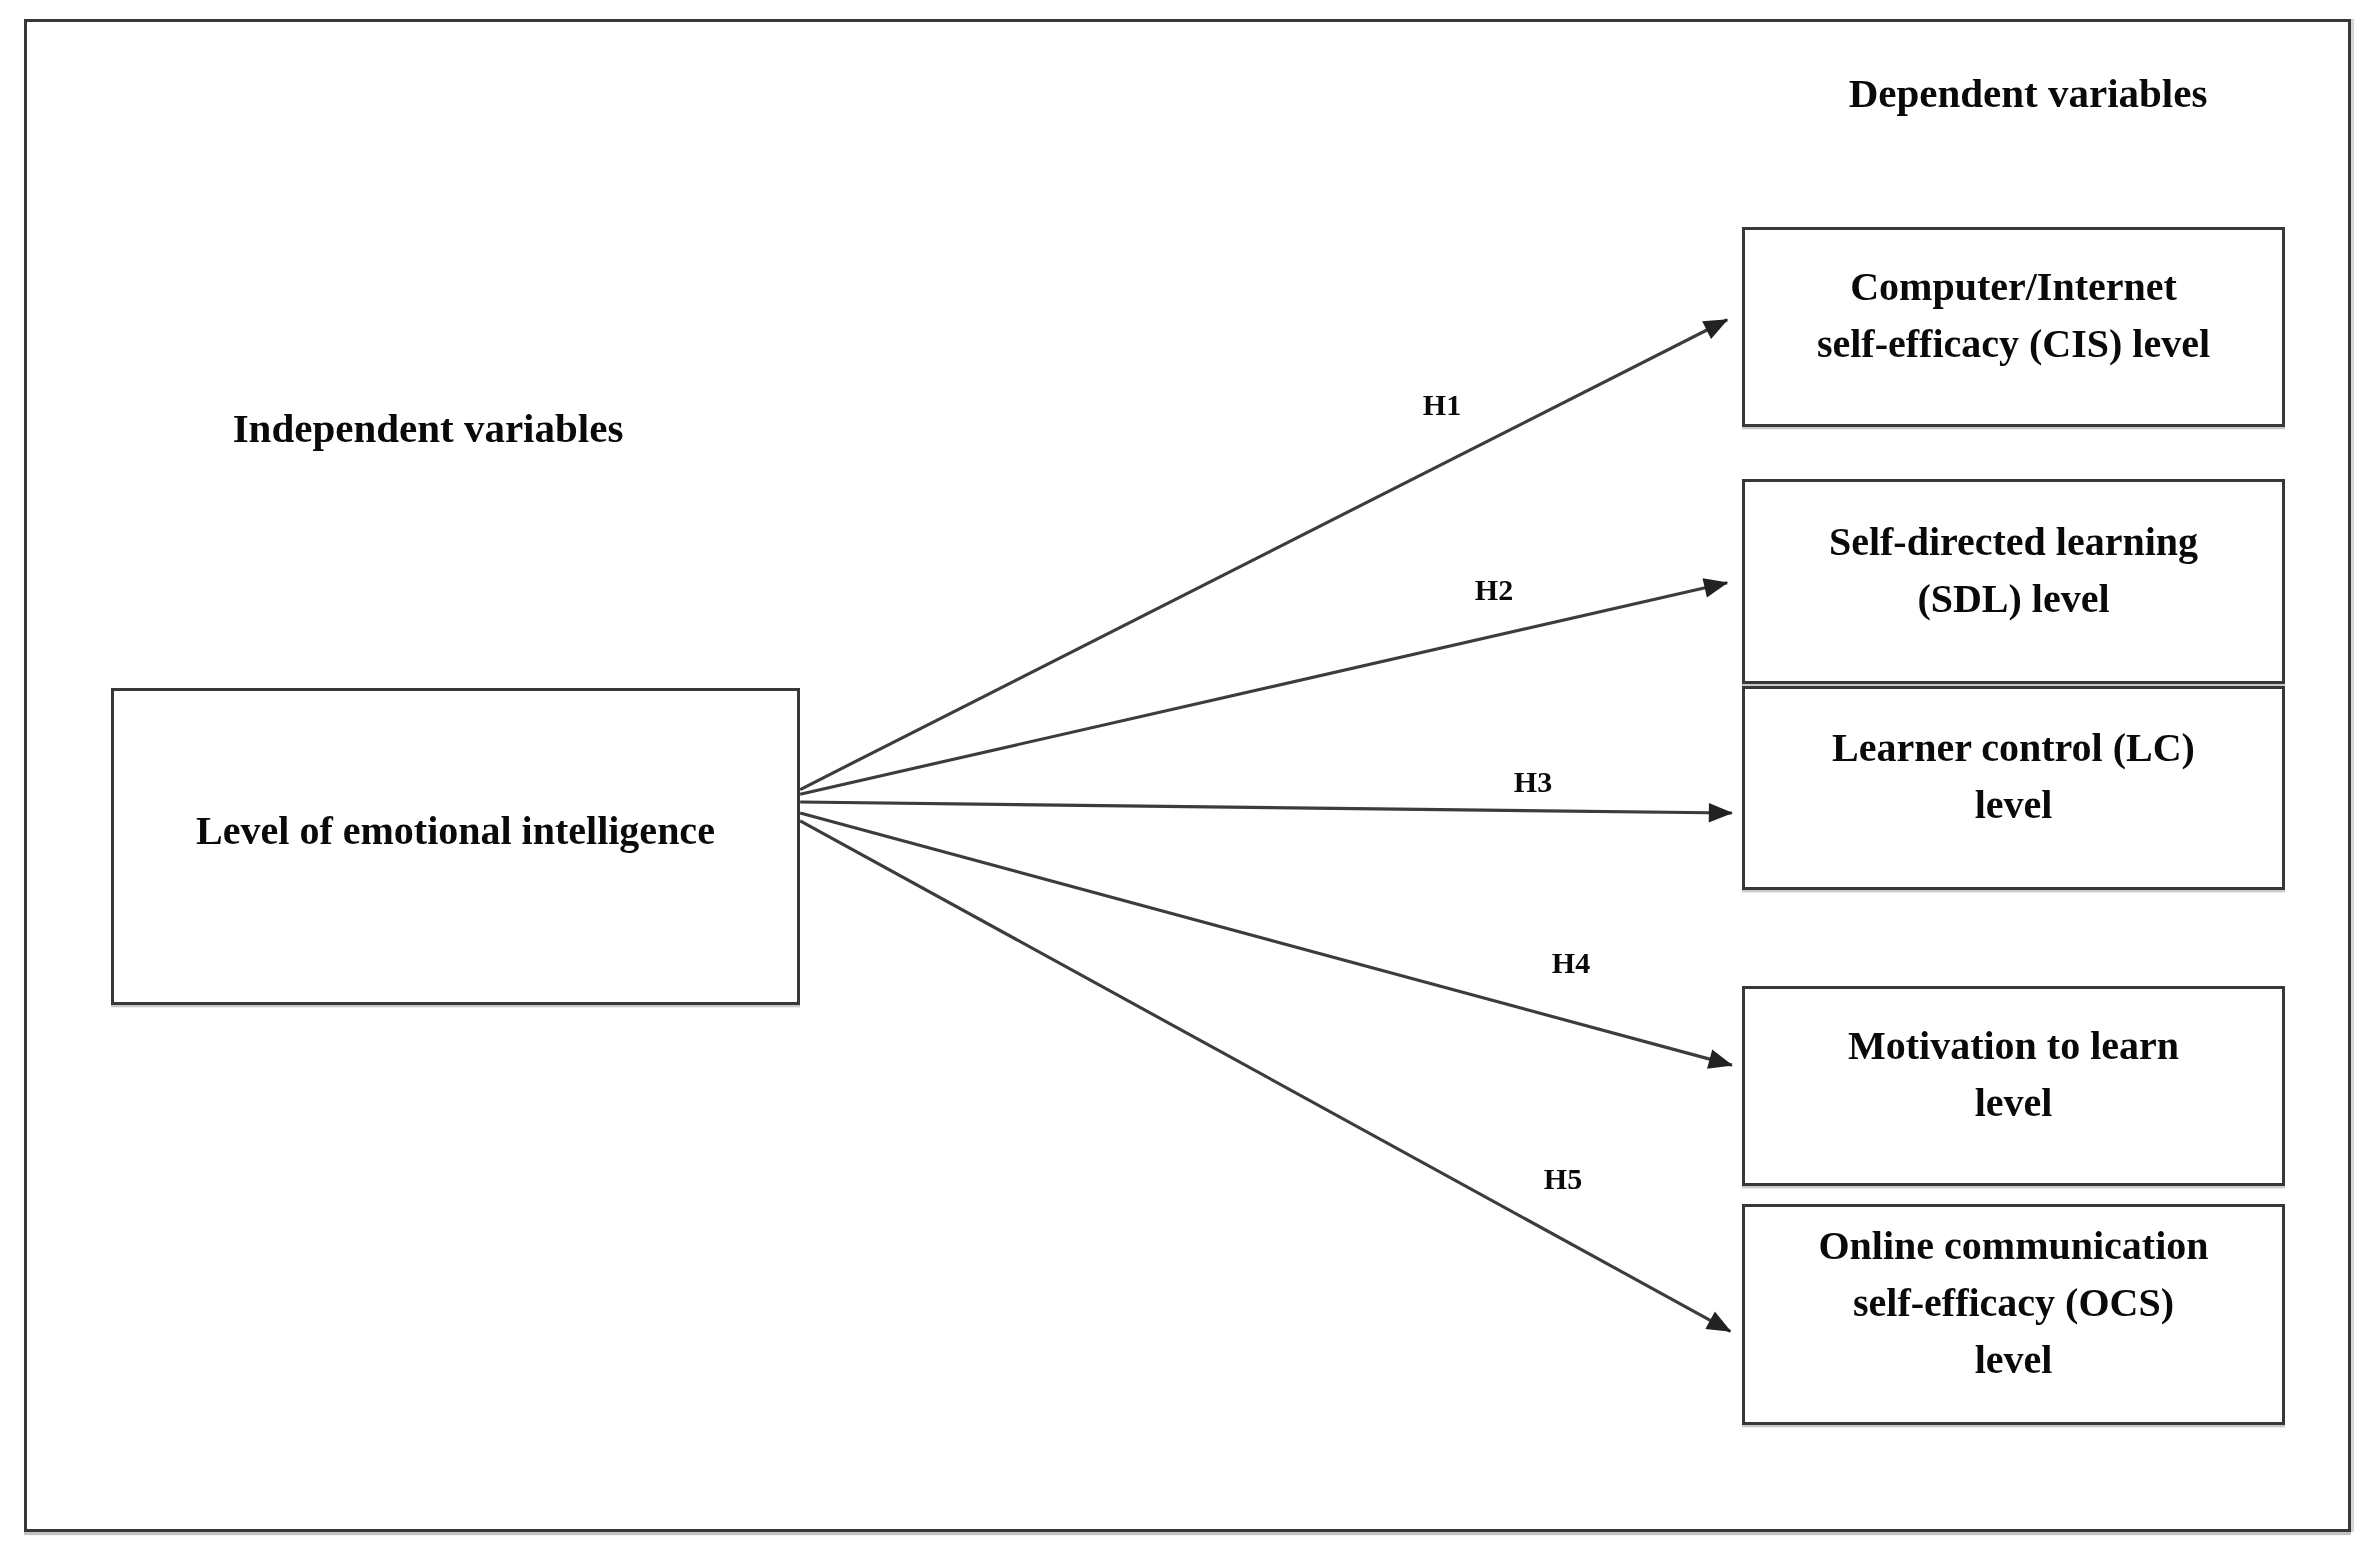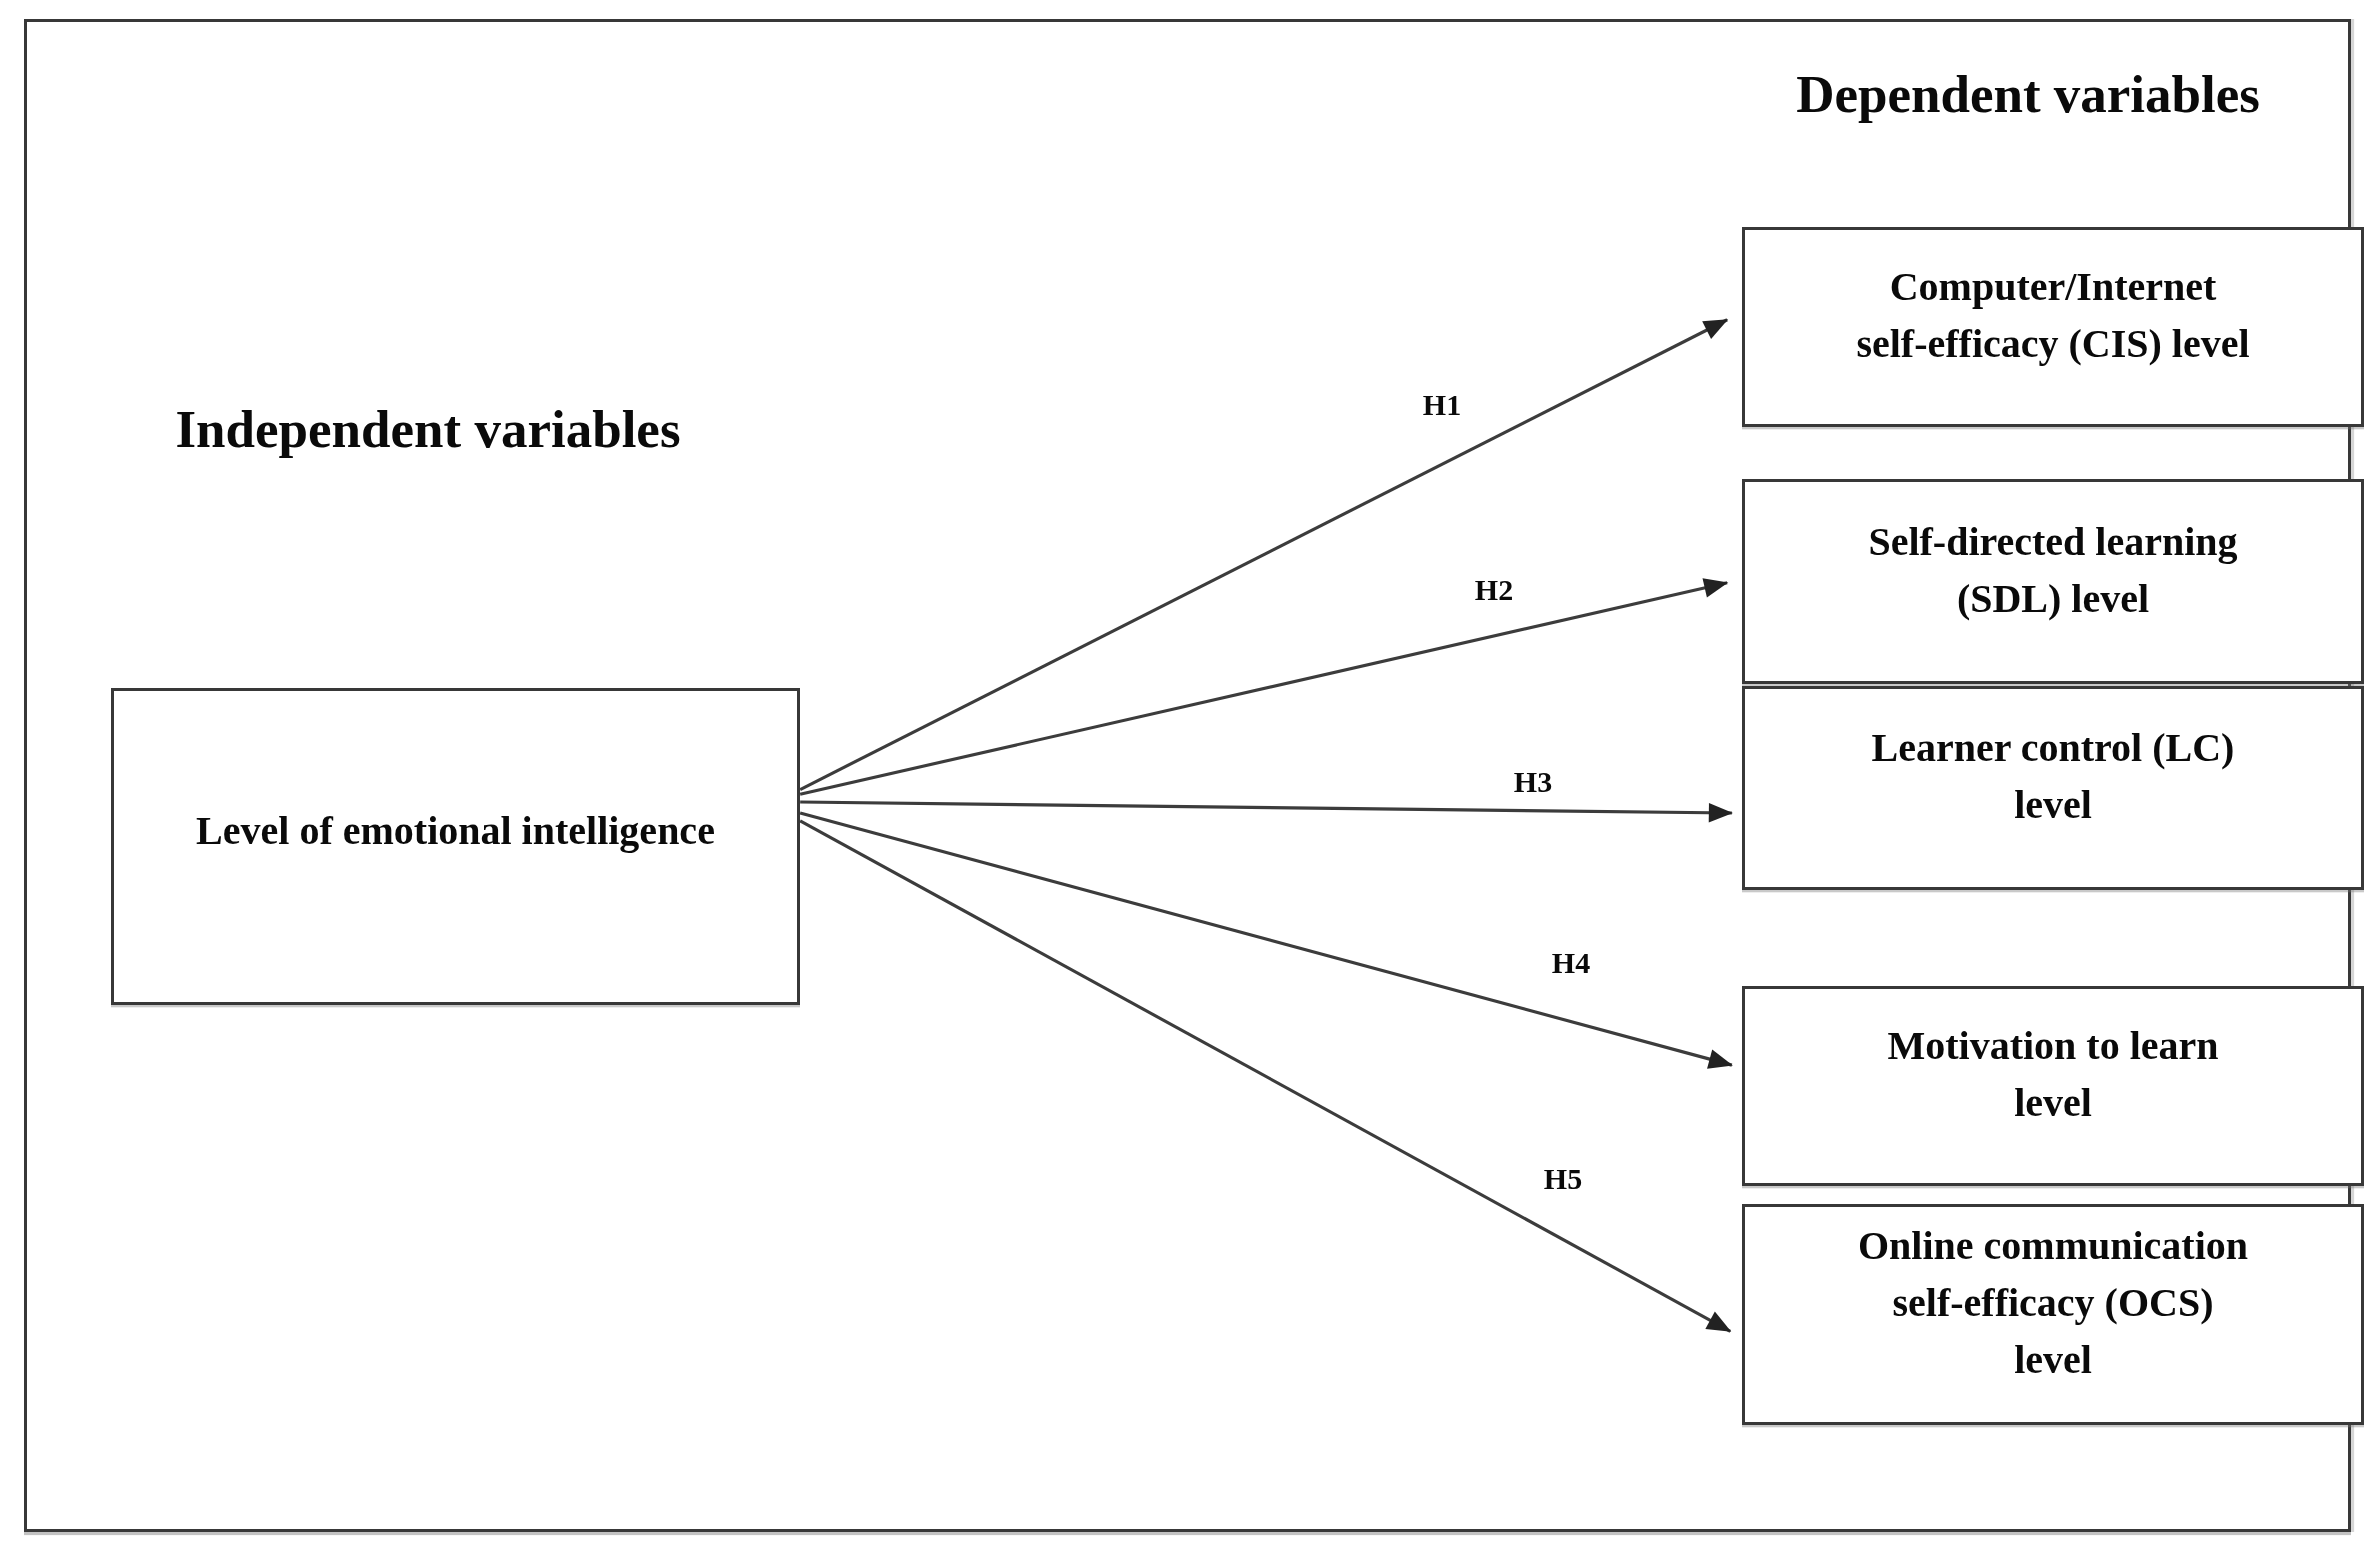--- a/index.html
+++ b/index.html
@@ -22,21 +22,21 @@
     top: 19px;
     width: 2327px;
     height: 1513px;
     border: 3.9px solid #383838;
     box-shadow: 0 3.1px 0 rgba(120,120,120,0.45), 3.1px 0 0 rgba(120,120,120,0.3);
     box-sizing: border-box;
   }
   .heading {
     position: absolute;
     font-weight: 700;
-    font-size: 53px;
+    font-size: 41px;
     line-height: 1.1;
     white-space: nowrap;
     transform: translate(-50%, -50%);
   }
   .heading.ind { left: 428px; top: 429px; }
   .heading.dep { left: 2028px; top: 94px; }
   .box {
     position: absolute;
     border: 3.1px solid #383838;
     background: #ffffff;
@@ -53,21 +53,21 @@
   .box .lbl { white-space: pre-line; }
   .box.source {
     left: 111px;
     top: 688px;
     width: 689px;
     height: 317px;
     padding-bottom: 30px;
   }
   .box.target {
     left: 1742px;
-    width: 622px;
+    width: 543px;
     padding-bottom: 22px;
   }
   .box.t1 { top: 227px;  height: 200px; }
   .box.t2 { top: 479px;  height: 205px; }
   .box.t3 { top: 686px;  height: 204px; }
   .box.t4 { top: 986px; height: 200px; }
   .box.t5 { top: 1204px; height: 221px; }
   .arrows {
     position: absolute;
     left: 0;

